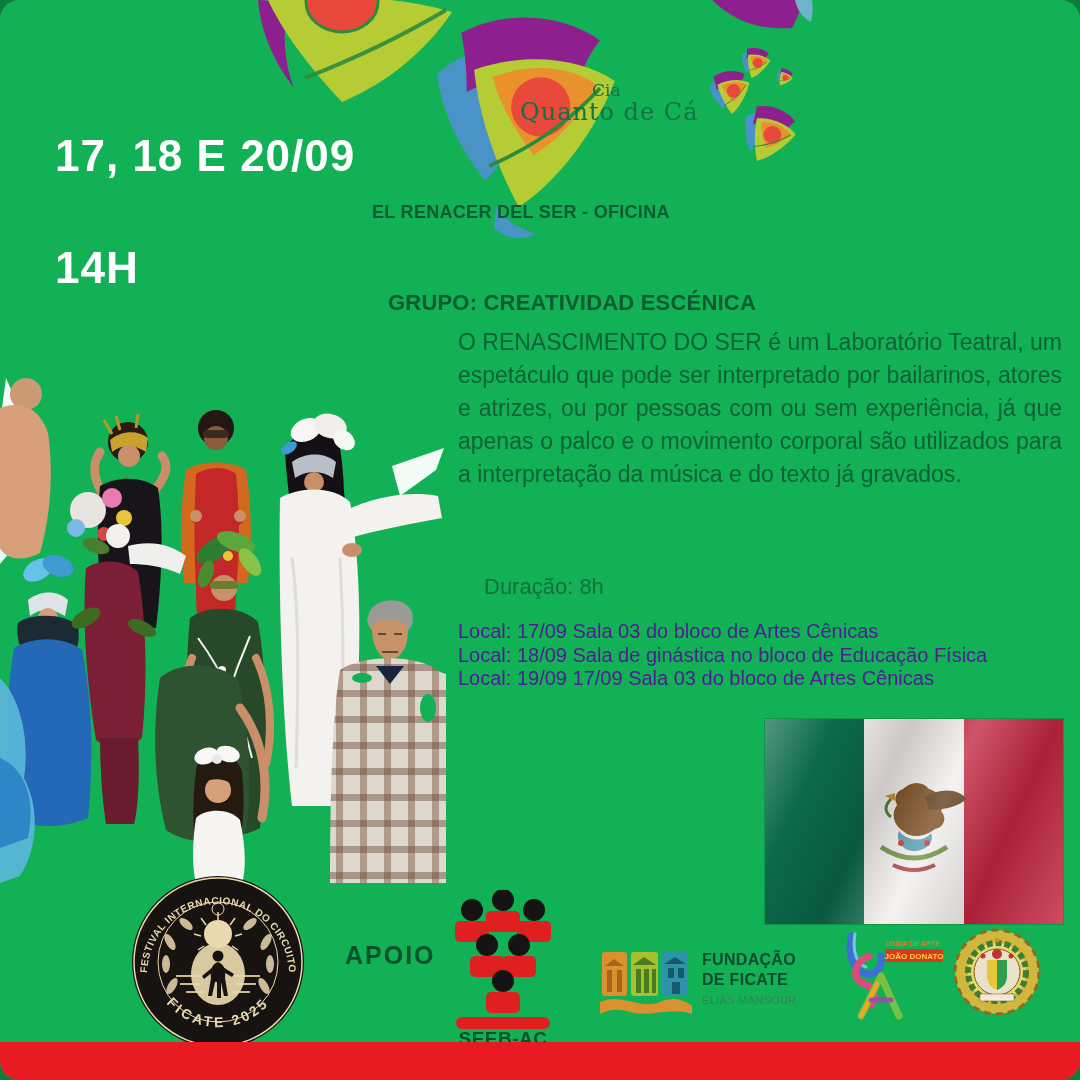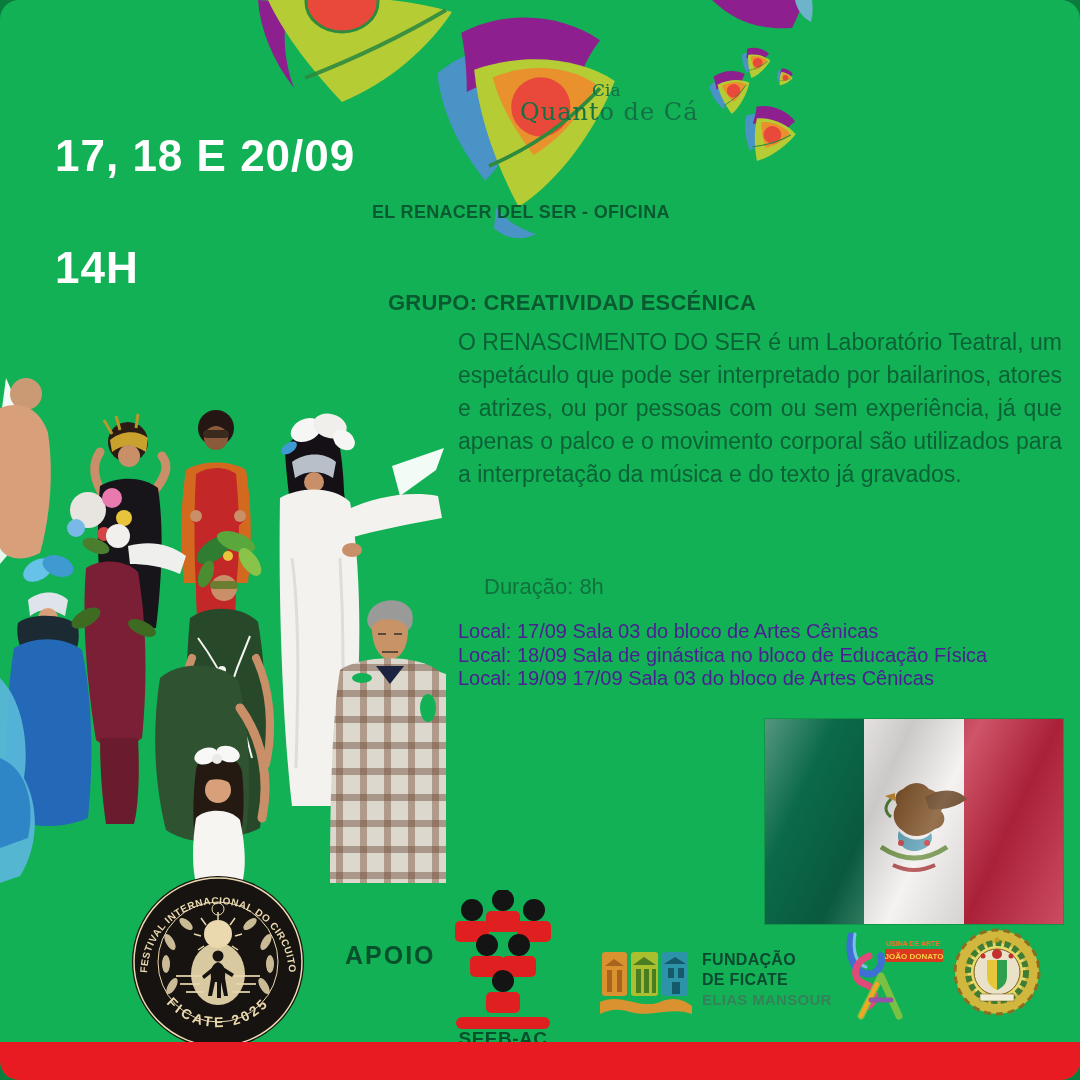--- a/index.html
+++ b/index.html
@@ -27,21 +27,21 @@
   
   .flag{left:765px;top:719px;width:298px;height:205px;display:flex;box-shadow:0 0 0 1px rgba(0,0,0,.15);}
   .flag .b1{flex:1;background:#0b6a49;}
   .flag .b2{flex:1;background:#f2efee;}
   .flag .b3{flex:1;background:#c1253f;}
   .flag .satin{position:absolute;inset:0;background:
      linear-gradient(115deg,rgba(255,255,255,.30) 0%,rgba(255,255,255,0) 18%,rgba(0,0,0,.16) 38%,
      rgba(255,255,255,.22) 55%,rgba(0,0,0,.12) 75%,rgba(255,255,255,.18) 100%);}
   .fcem{left:600px;top:950px;display:flex;gap:10px;}
   .fcem-text{line-height:20px;color:#0b4a31;font-weight:800;font-size:16px;letter-spacing:.3px;}
-  .fcem-text .l3{color:#35825a;font-weight:700;font-size:15px;}
+  .fcem-text .l3{color:#35825a;font-weight:400;font-size:11px;}
   svg{display:block;}
 </style>
 </head>
 <body>
 
 <div class="poster">
 
   <svg class="abs" style="left:0;top:0;" width="1080" height="330" viewBox="0 0 1080 330">
     <defs>
       <g id="minikite">

